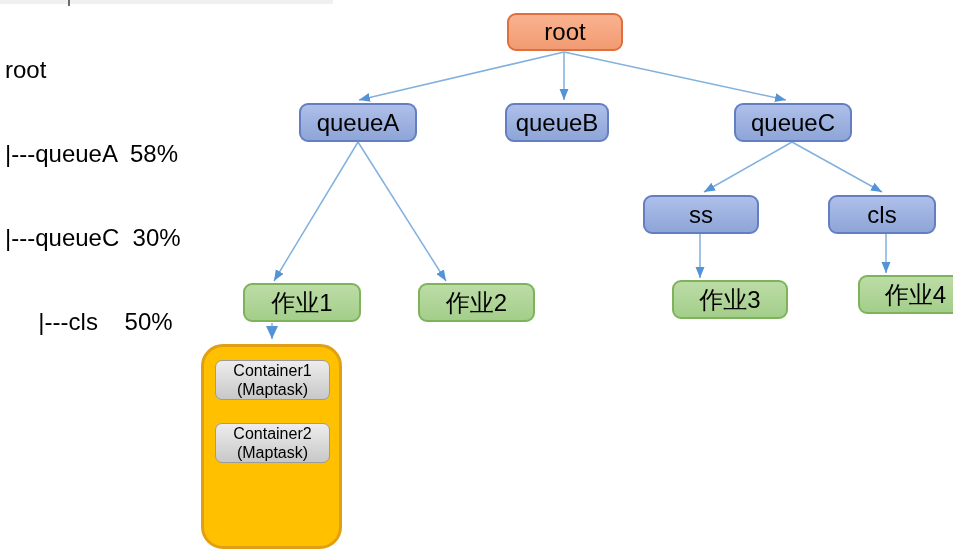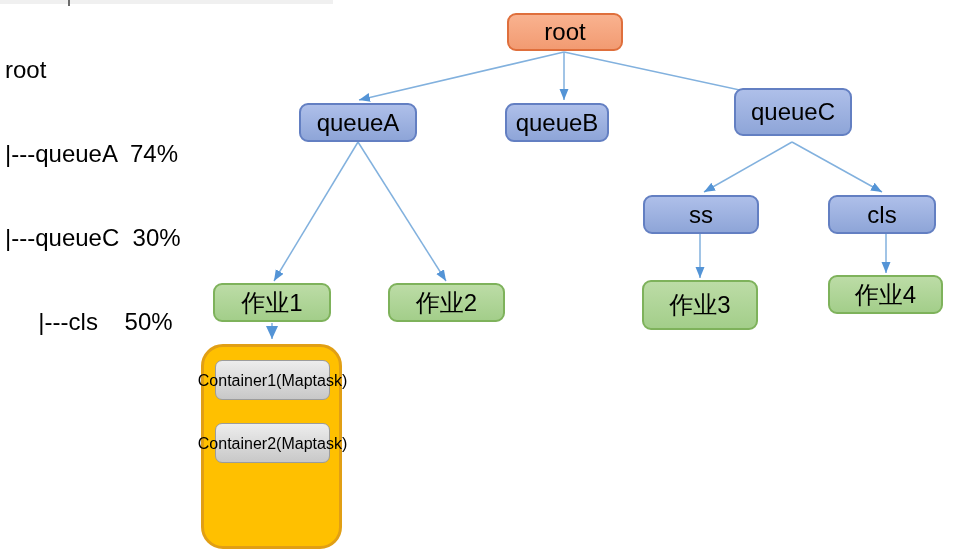--- a/index.html
+++ b/index.html
@@ -23,42 +23,42 @@
   .edges{position:absolute;left:0;top:0;pointer-events:none;}
   .edge{stroke:var(--arrow-line);stroke-width:1.5;fill:none;}
   .arrow-head-path{fill:var(--arrow-head);}
   .node{
     position:absolute;display:flex;align-items:center;justify-content:center;
     font-size:24px;border-radius:9px;box-sizing:border-box;border:2px solid;
     text-align:center;
   }
   .node.orange{background:linear-gradient(180deg,var(--node-orange-top),var(--node-orange-bottom));border-color:var(--node-orange-border);}
   .node.blue{background:linear-gradient(180deg,var(--node-blue-top),var(--node-blue-bottom));border-color:var(--node-blue-border);}
-  .node.green{background:linear-gradient(180deg,var(--node-green-top),var(--node-green-bottom));border-color:var(--node-green-border);}
+  .node.green{background:linear-gradient(180deg,var(--node-green-top),var(--node-green-bottom));border-color:var(--node-green-border);margin-left:30px;}
   .container-group{
     position:absolute;left:201px;top:344px;width:141px;height:205px;box-sizing:border-box;
     background:var(--group-gold);border:3px solid var(--group-gold-border);border-radius:22px;
   }
   .container-box{
     position:absolute;left:11px;width:115px;box-sizing:border-box;
     background:linear-gradient(180deg,var(--container-top),var(--container-bottom));
     border:1px solid var(--container-border);border-radius:7px;
-    display:flex;flex-direction:row;align-items:center;justify-content:center;
+    display:flex;flex-direction:column;align-items:center;justify-content:center;
     font-size:16px;line-height:19px;text-align:center;
   }
 </style>
 </head>
 <body>
 
 <div class="artifact-bar"></div>
 <div class="artifact-tick"></div>
 
 <div class="config-text">
   <div>root</div>
-  <div>|---queueA  74%</div>
+  <div>|---queueA  58%</div>
   <div>|---queueC  30%</div>
   <div>     |---cls    50%</div>
 </div>
 
 <svg class="edges" width="953" height="554">
   <defs>
     <marker id="ah" markerUnits="userSpaceOnUse" markerWidth="12" markerHeight="10" refX="11" refY="4.5" orient="auto">
       <path class="arrow-head-path" d="M0,0 L11,4.5 L0,9 Z"></path>
     </marker>
     <marker id="ah-lg" markerUnits="userSpaceOnUse" markerWidth="15" markerHeight="13" refX="13" refY="6" orient="auto">
@@ -73,26 +73,26 @@
   <line class="edge" x1="792" y1="142" x2="704" y2="192" marker-end="url(#ah)"></line>
   <line class="edge" x1="792" y1="142" x2="882" y2="192" marker-end="url(#ah)"></line>
   <line class="edge" x1="700" y1="234" x2="700" y2="278" marker-end="url(#ah)"></line>
   <line class="edge" x1="886" y1="234" x2="886" y2="273" marker-end="url(#ah)"></line>
   <line class="edge" x1="272" y1="323" x2="272" y2="339" marker-end="url(#ah-lg)"></line>
 </svg>
 
 <div class="node orange" style="left:507px;top:13px;width:116px;height:38px">root</div>
 <div class="node blue" style="left:299px;top:103px;width:118px;height:39px">queueA</div>
 <div class="node blue" style="left:505px;top:103px;width:104px;height:39px">queueB</div>
-<div class="node blue" style="left:734px;top:88px;width:118px;height:48px">queueC</div>
+<div class="node blue" style="left:734px;top:103px;width:118px;height:39px">queueC</div>
 <div class="node blue" style="left:643px;top:195px;width:116px;height:39px">ss</div>
 <div class="node blue" style="left:828px;top:195px;width:108px;height:39px">cls</div>
 <div class="node green" style="left:213px;top:283px;width:118px;height:39px">作业1</div>
 <div class="node green" style="left:388px;top:283px;width:117px;height:39px">作业2</div>
-<div class="node green" style="left:642px;top:280px;width:116px;height:50px">作业3</div>
+<div class="node green" style="left:642px;top:280px;width:116px;height:39px">作业3</div>
 <div class="node green" style="left:828px;top:275px;width:115px;height:39px">作业4</div>
 
 <div class="container-group">
   <div class="container-box" style="top:13px;height:40px">
     <div>Container1</div>
     <div>(Maptask)</div>
   </div>
   <div class="container-box" style="top:76px;height:40px">
     <div>Container2</div>
     <div>(Maptask)</div>

